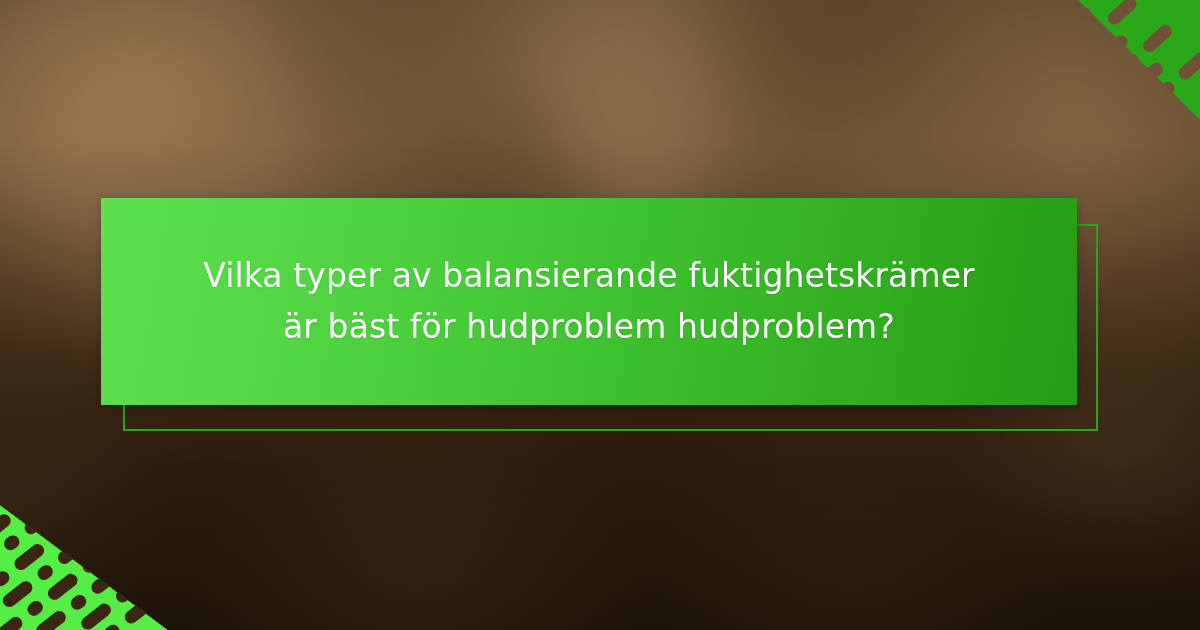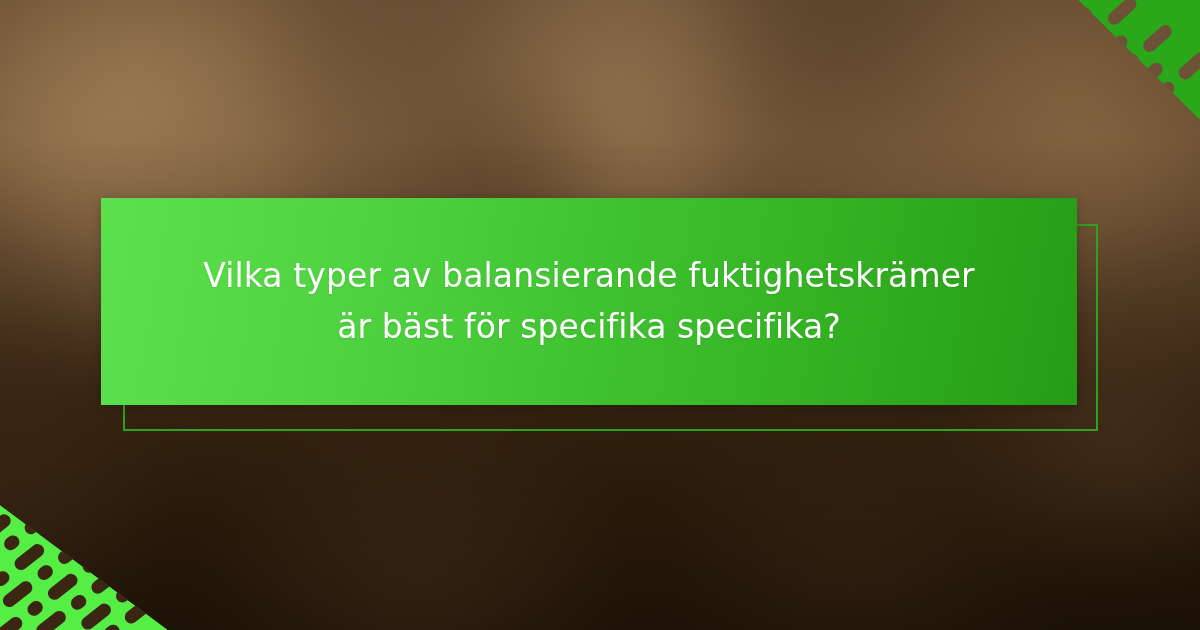--- a/index.html
+++ b/index.html
@@ -206,17 +206,17 @@
         <use href="#dash-row-bl" x="-126" y="154"></use>
       </g>
     </g>
   </svg>
 
   <div class="outline-frame"></div>
 
   <div class="card">
     <h1 class="card-title">
       <span class="line">Vilka typer av balansierande fuktighetskrämer</span>
-      <span class="line">är bäst för specifika specifika?</span>
+      <span class="line">är bäst för hudproblem hudproblem?</span>
     </h1>
   </div>
 
 </div>
 
 </body></html>

